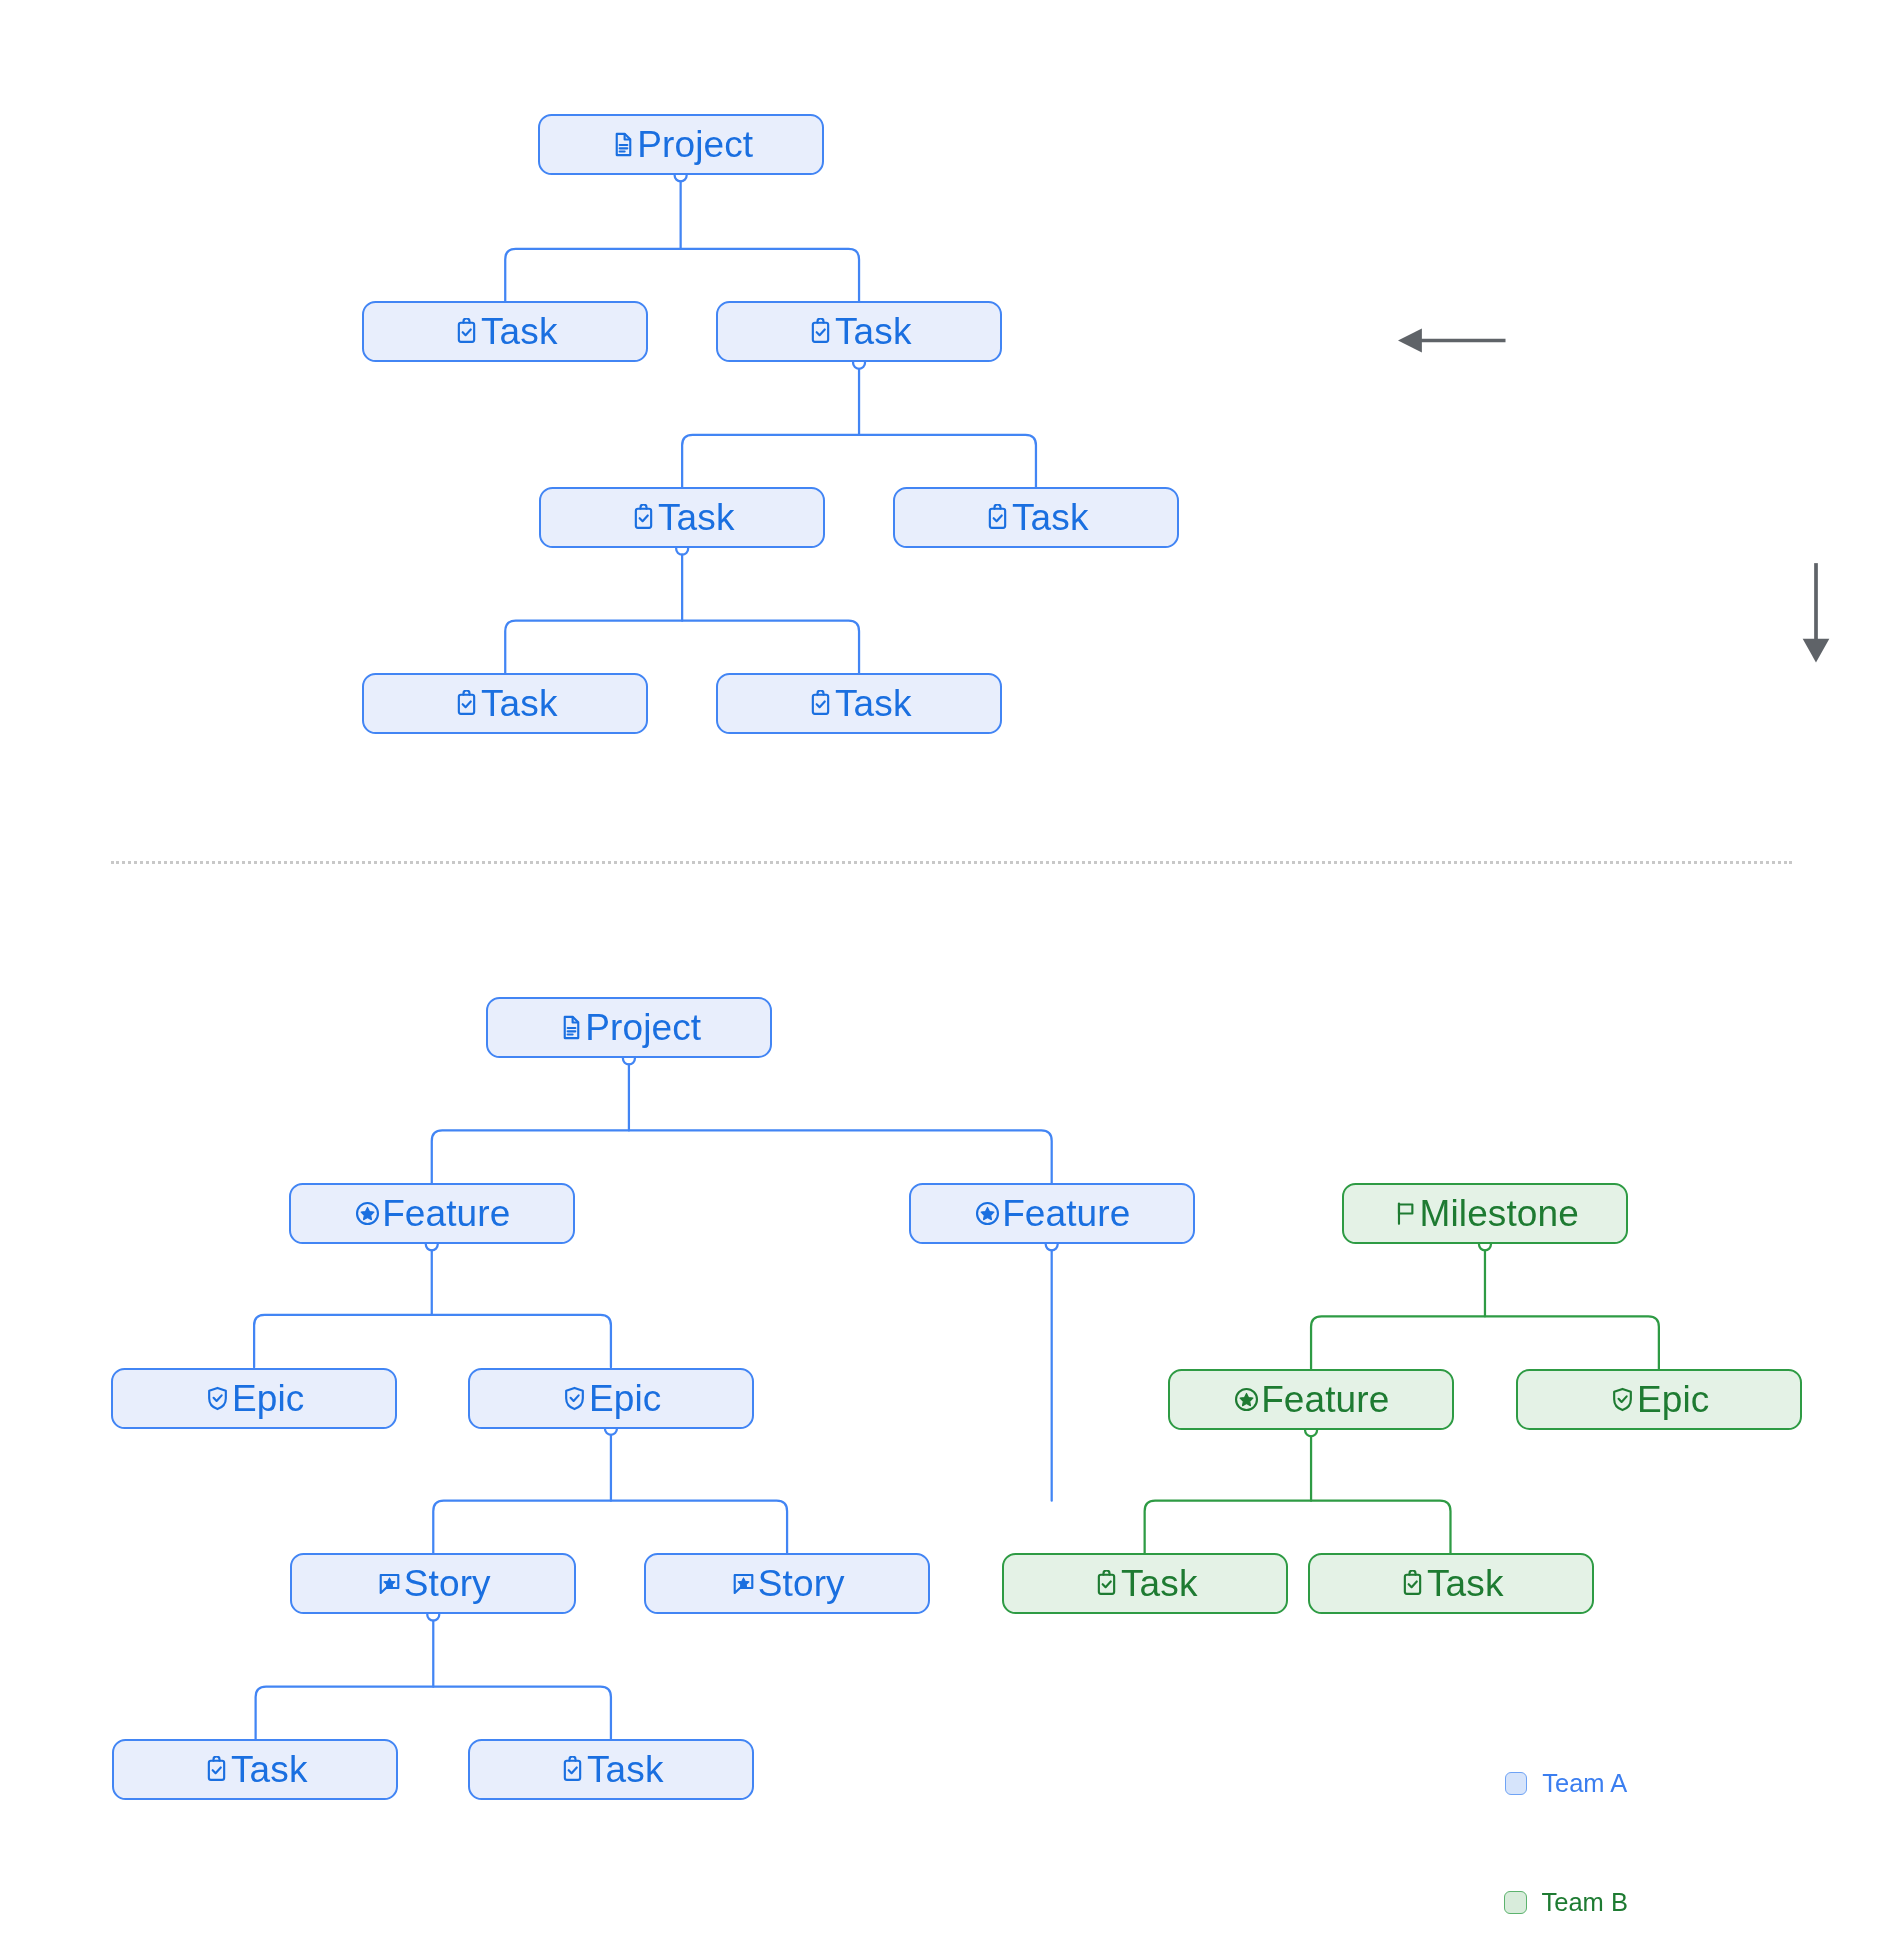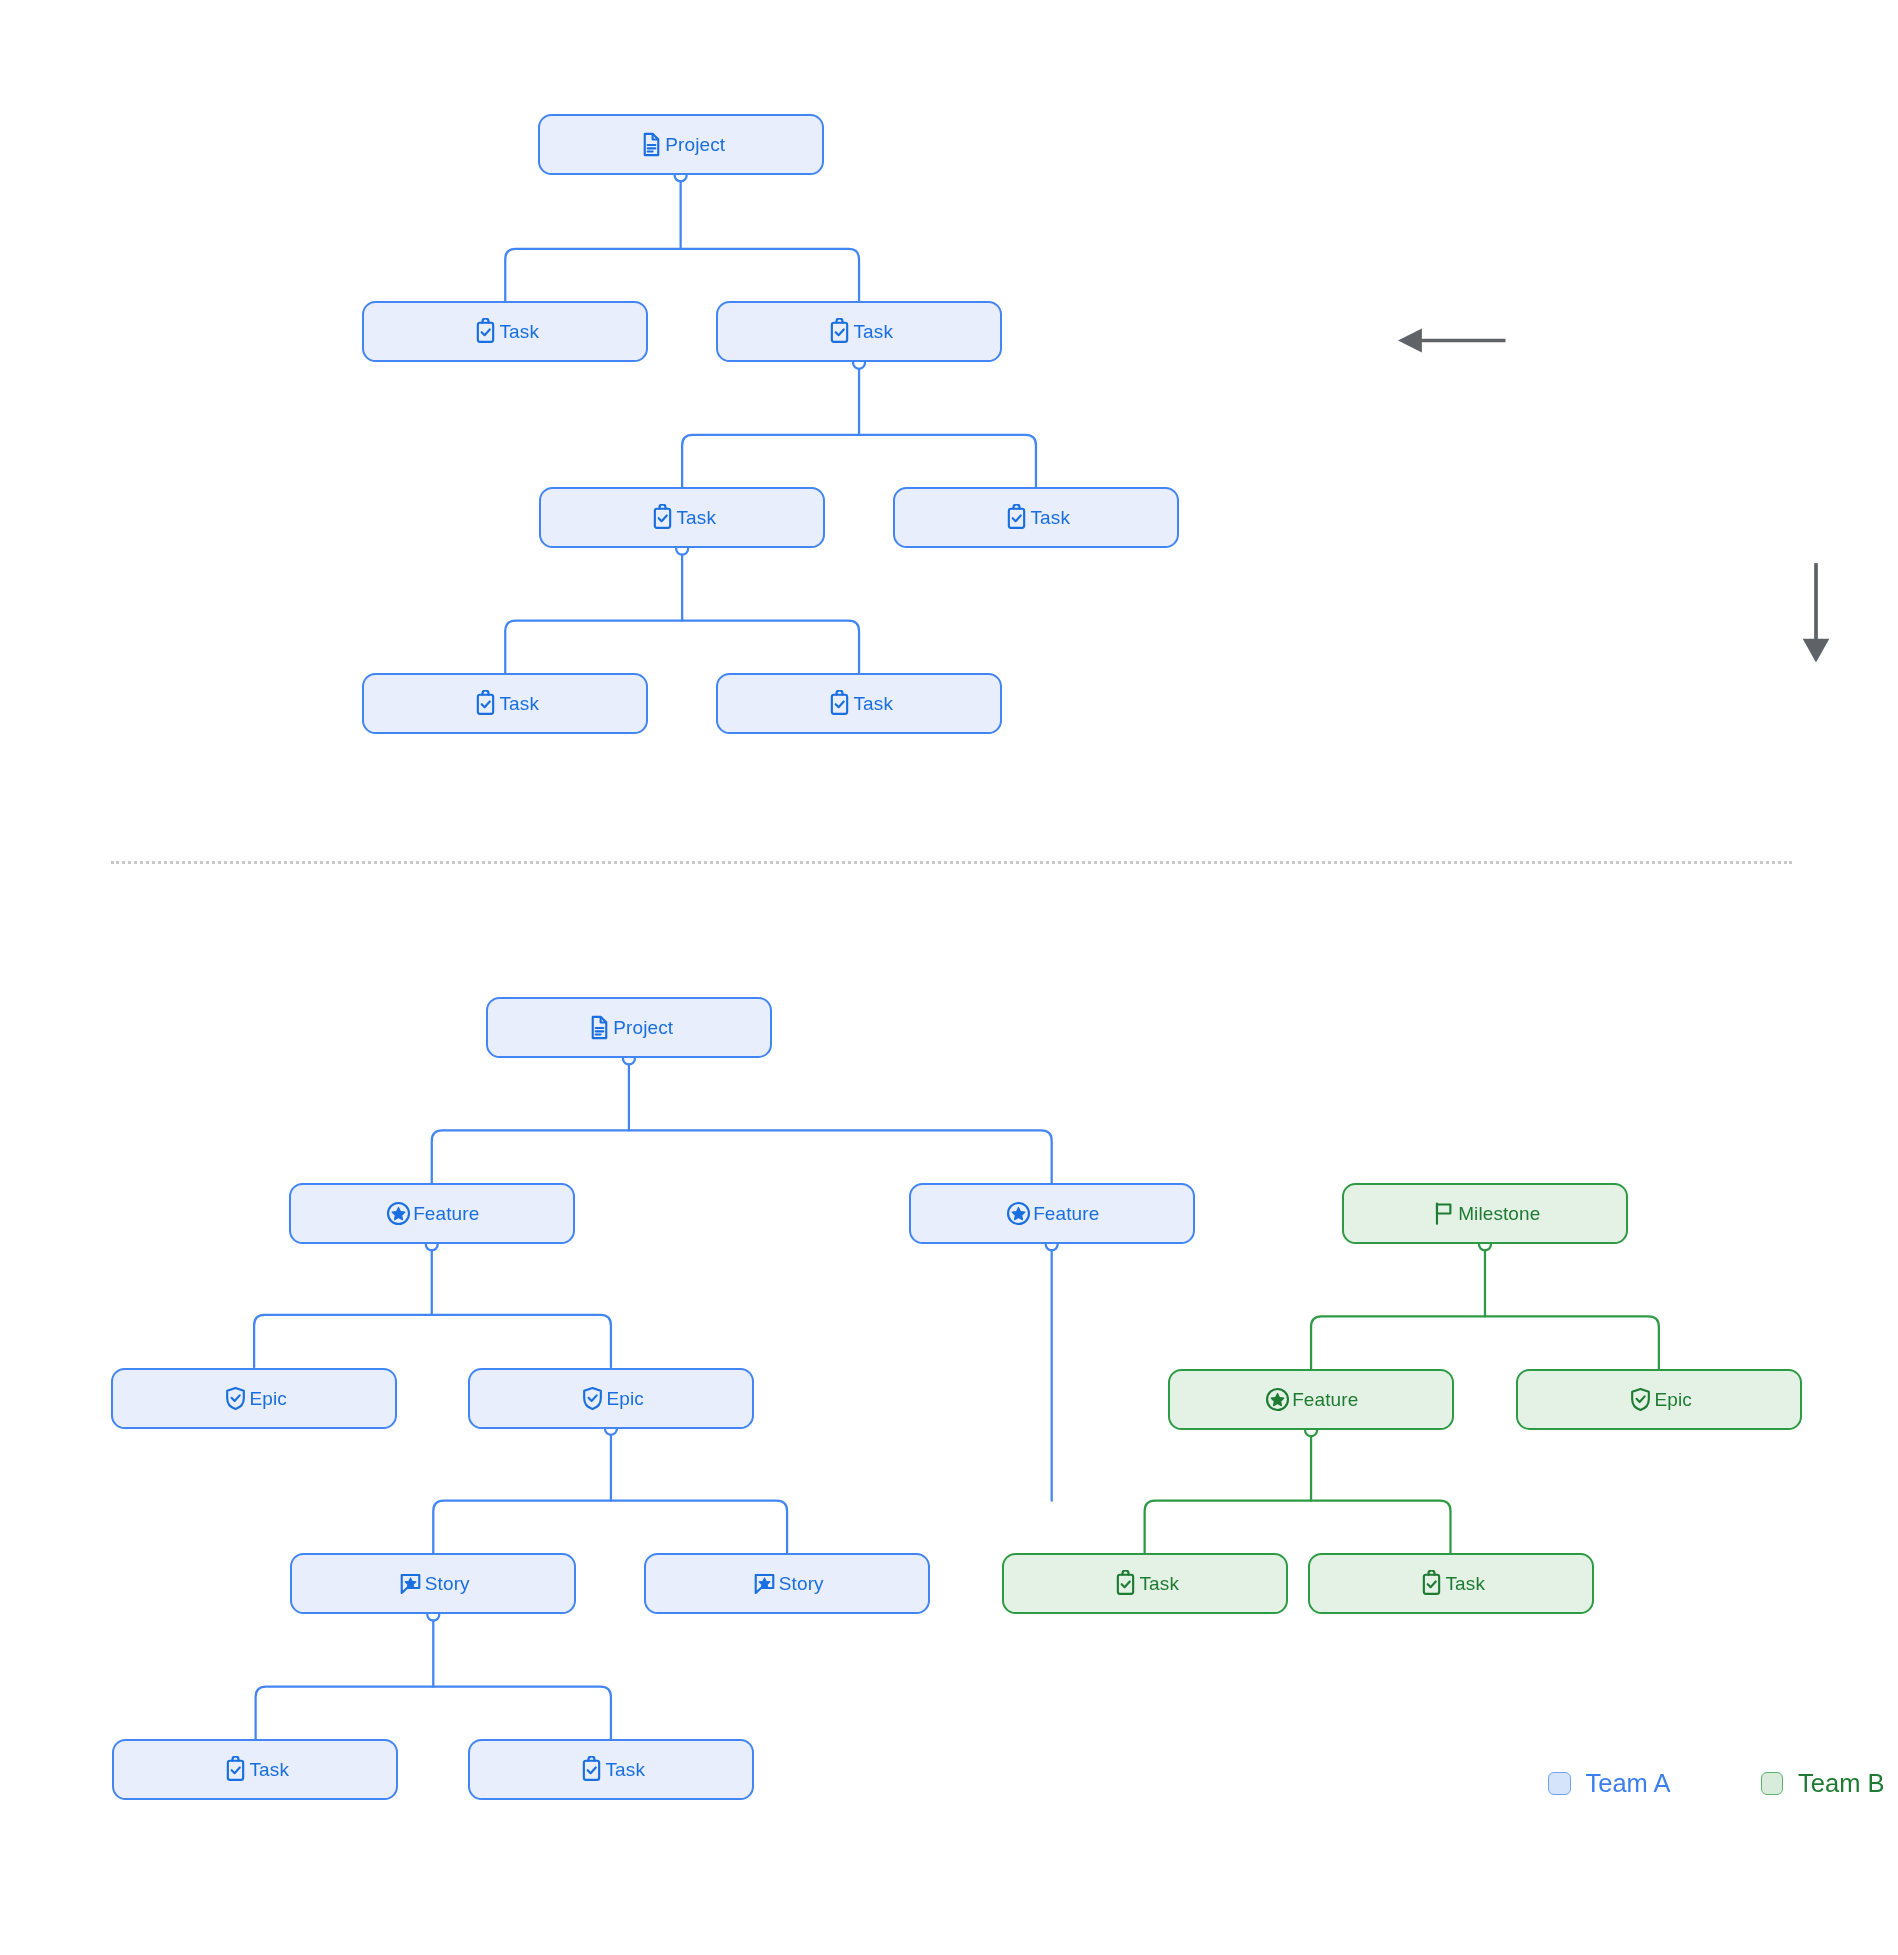--- a/index.html
+++ b/index.html
@@ -30,21 +30,21 @@
   .node {
     position: absolute;
     box-sizing: border-box;
     display: flex;
     align-items: center;
     justify-content: center;
     gap: 0;
     border-radius: 13.5px;
     border-width: 2.2px;
     border-style: solid;
-    font-size: 19px;
+    font-size: 37px;
     letter-spacing: 0.1px;
     white-space: nowrap;
   }
   .node.team-a {
     background: #e8eefc;
     border-color: #4285f4;
     color: #1a6fe0;
   }
   .node.team-b {
     background: #e4f2e6;
@@ -350,21 +350,21 @@
   <svg style="position:absolute;left:1395px;top:324px;" width="112" height="33" viewBox="0 0 150 44">
     <line x1="148" y1="22" x2="30" y2="22" stroke="#5f6368" stroke-width="5"></line>
     <polygon points="4,22 36,6 36,38" fill="#5f6368"></polygon>
   </svg>
 
   <svg style="position:absolute;left:1796px;top:561px;" width="40" height="105" viewBox="0 0 54 140">
     <line x1="27" y1="2" x2="27" y2="106" stroke="#5f6368" stroke-width="5"></line>
     <polygon points="27,136 9,104 45,104" fill="#5f6368"></polygon>
   </svg>
 
-  <div class="legend" style="left:1548px; top:1769px;">
+  <div class="legend" style="left:1504px; top:1769px;flex-direction:column;">
     <div class="legend-item team-a">
       <span class="legend-swatch"></span>
       <span>Team A</span>
     </div>
     <div class="legend-item team-b">
       <span class="legend-swatch"></span>
       <span>Team B</span>
     </div>
   </div>
 

